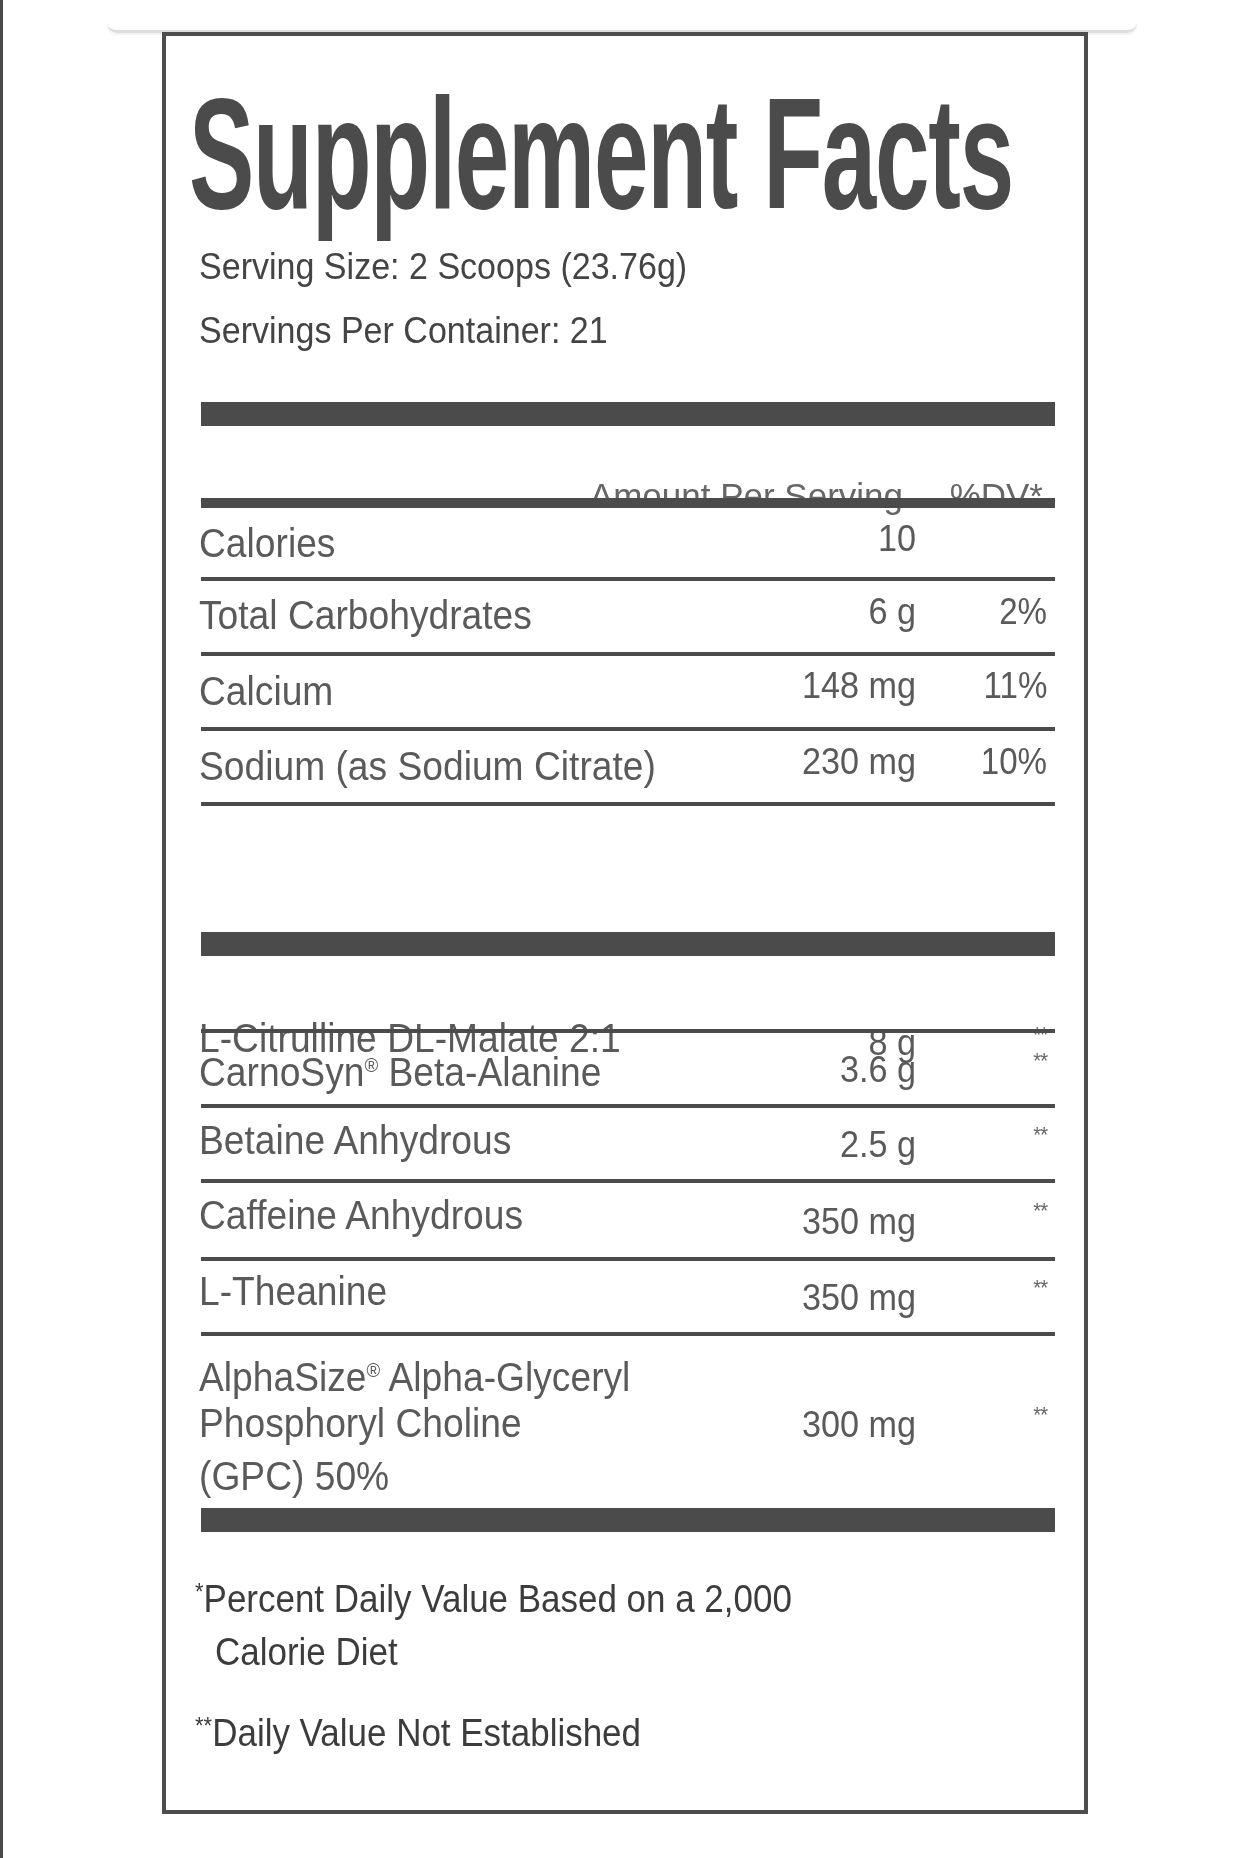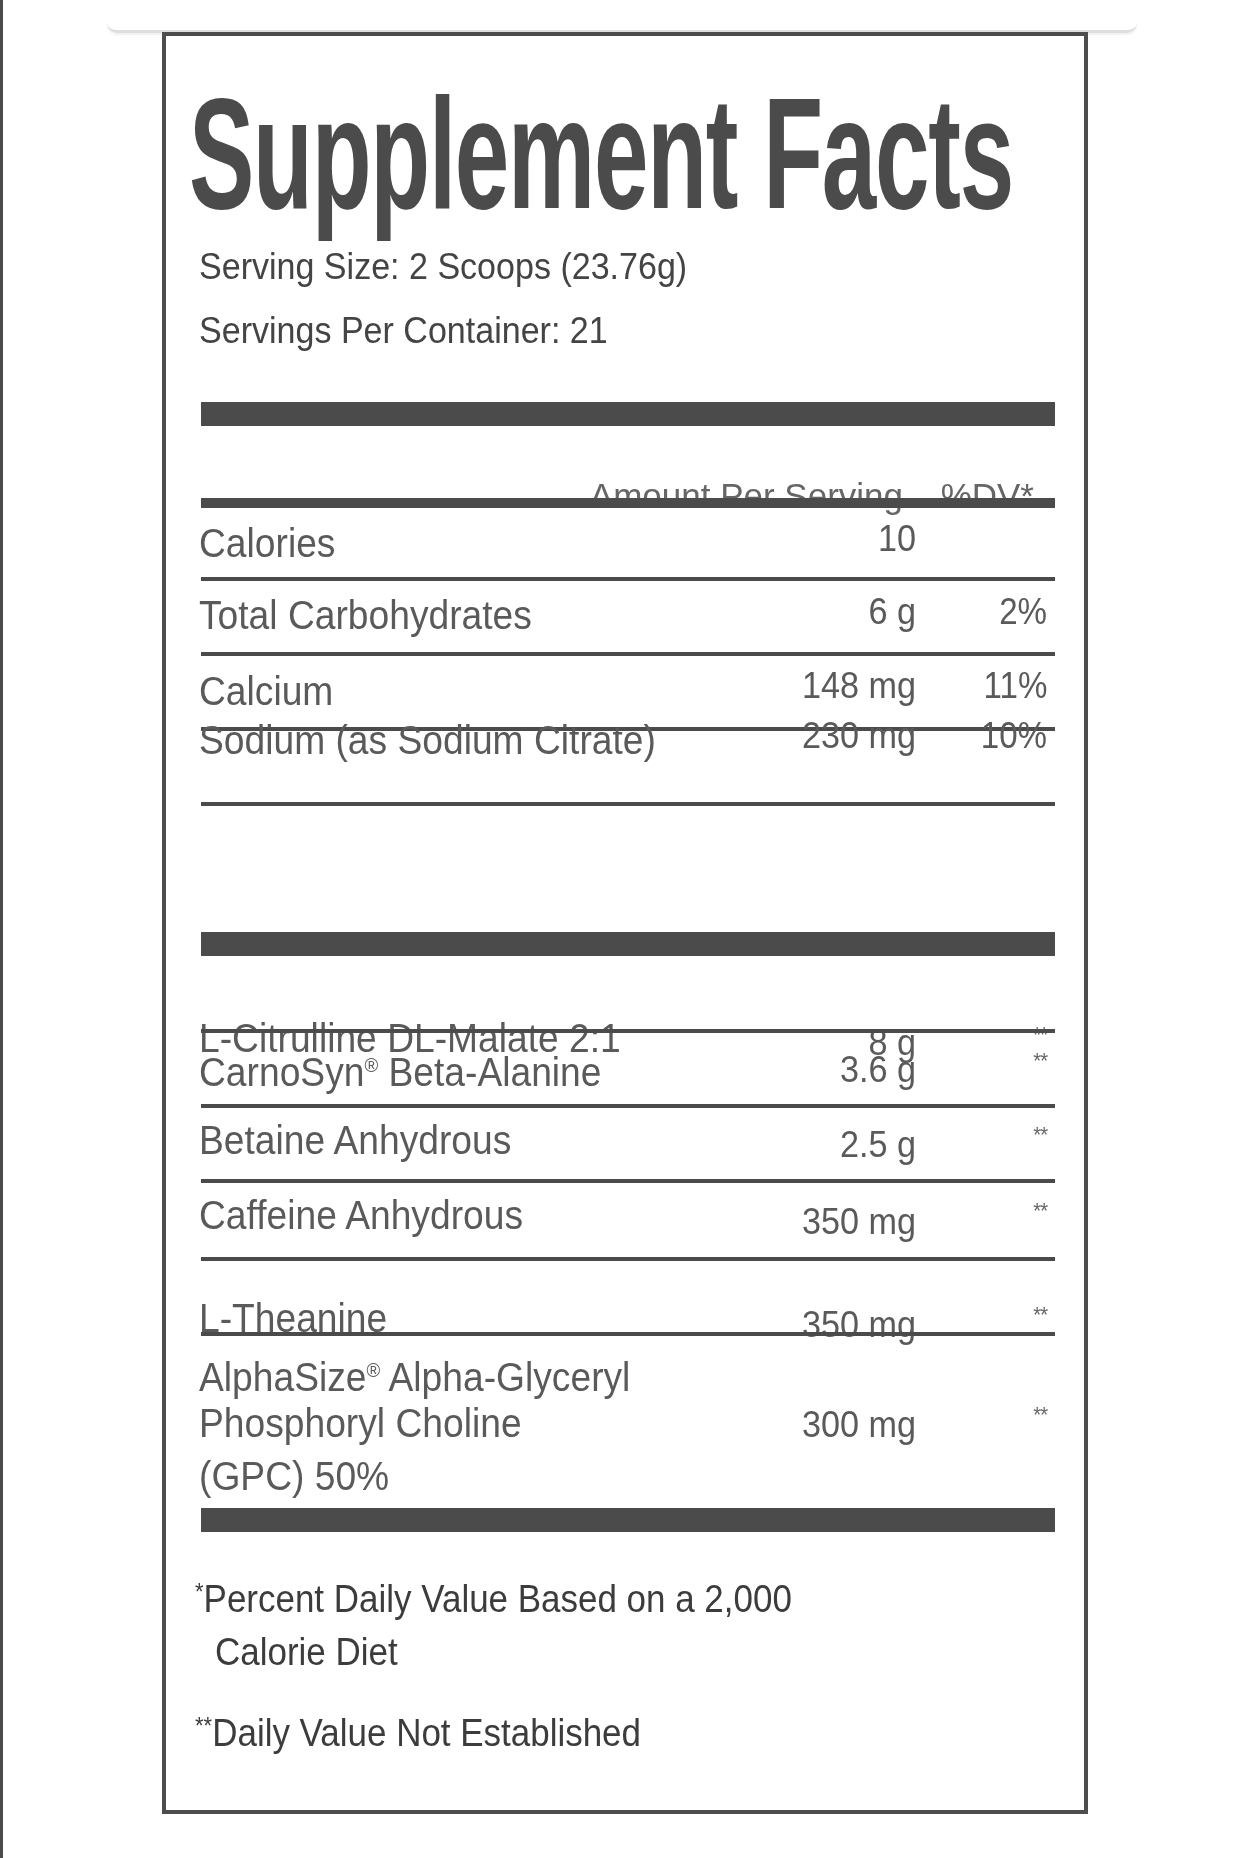--- a/index.html
+++ b/index.html
@@ -32,21 +32,21 @@
   .serving.size { top: 210px; }
   .serving.count { top: 274px; }
   .bar { position: absolute; left: 35px; width: 854px; background: #4b4b4b; }
   .bar.thick { height: 24px; }
   .bar.mid { height: 10px; }
   .bar.thin { height: 4px; }
   .hdr {
     position: absolute; top: 440px; font-size: 35px; color: #666; white-space: nowrap;
   }
   .hdr.amount { right: 181px; margin-left: 19px; }
-  .hdr.dv { right: 50px; }
+  .hdr.dv { right: 41px; }
   .row { position: absolute; left: 35px; width: 854px; text-decoration: underline; }
   .row .name {
     position: absolute; left: -2px; font-size: 40px; color: #5a5a5a; line-height: 52px;
     white-space: nowrap; transform: scaleX(0.93); transform-origin: left top;
   }
   .row .amt {
     position: absolute; right: 139px; font-size: 36px; color: #5a5a5a; white-space: nowrap;
     transform: scaleX(0.95); transform-origin: right top;
   }
   .row .dv {
@@ -91,21 +91,21 @@
   </div>
   <div class="bar thin" style="top:616px"></div>
 
   <div class="row" style="top:620px;height:54px">
     <span class="name" style="top:9px">Calcium</span>
     <span class="amt" style="top:9px">148 mg</span>
     <span class="dv" style="top:9px">11%</span>
   </div>
   <div class="bar thin" style="top:691px"></div>
 
-  <div class="row" style="top:669px;height:80px">
+  <div class="row" style="top:695px;height:80px">
     <span class="name" style="top:9px">Sodium (as Sodium Citrate)</span>
     <span class="amt" style="top:10px">230 mg</span>
     <span class="dv" style="top:10px">10%</span>
   </div>
   <div class="bar thin" style="top:766px"></div>
 
   <div class="bar thick" style="top:896px"></div>
 
   <div class="row" style="top:968px;height:73px">
     <span class="name" style="top:8px">L-Citrulline DL-Malate 2:1</span>
@@ -128,21 +128,21 @@
   </div>
   <div class="bar thin" style="top:1143px"></div>
 
   <div class="row" style="top:1147px;height:74px">
     <span class="name" style="top:6px">Caffeine Anhydrous</span>
     <span class="amt" style="top:18px">350 mg</span>
     <span class="dv stars" style="top:15px">**</span>
   </div>
   <div class="bar thin" style="top:1221px"></div>
 
-  <div class="row" style="top:1252px;height:77px">
+  <div class="row" style="top:1225px;height:77px">
     <span class="name" style="top:4px">L-Theanine</span>
     <span class="amt" style="top:16px">350 mg</span>
     <span class="dv stars" style="top:14px">**</span>
   </div>
   <div class="bar thin" style="top:1296px"></div>
 
   <div class="row" style="top:1300px;height:172px">
     <span class="name" style="top:8px"><span>AlphaSize</span><sup class="reg">®</sup><span> Alpha-Glyceryl</span></span>
     <span class="name" style="top:61px">Phosphoryl Choline</span>
     <span class="name" style="top:114px">(GPC) 50%</span>

